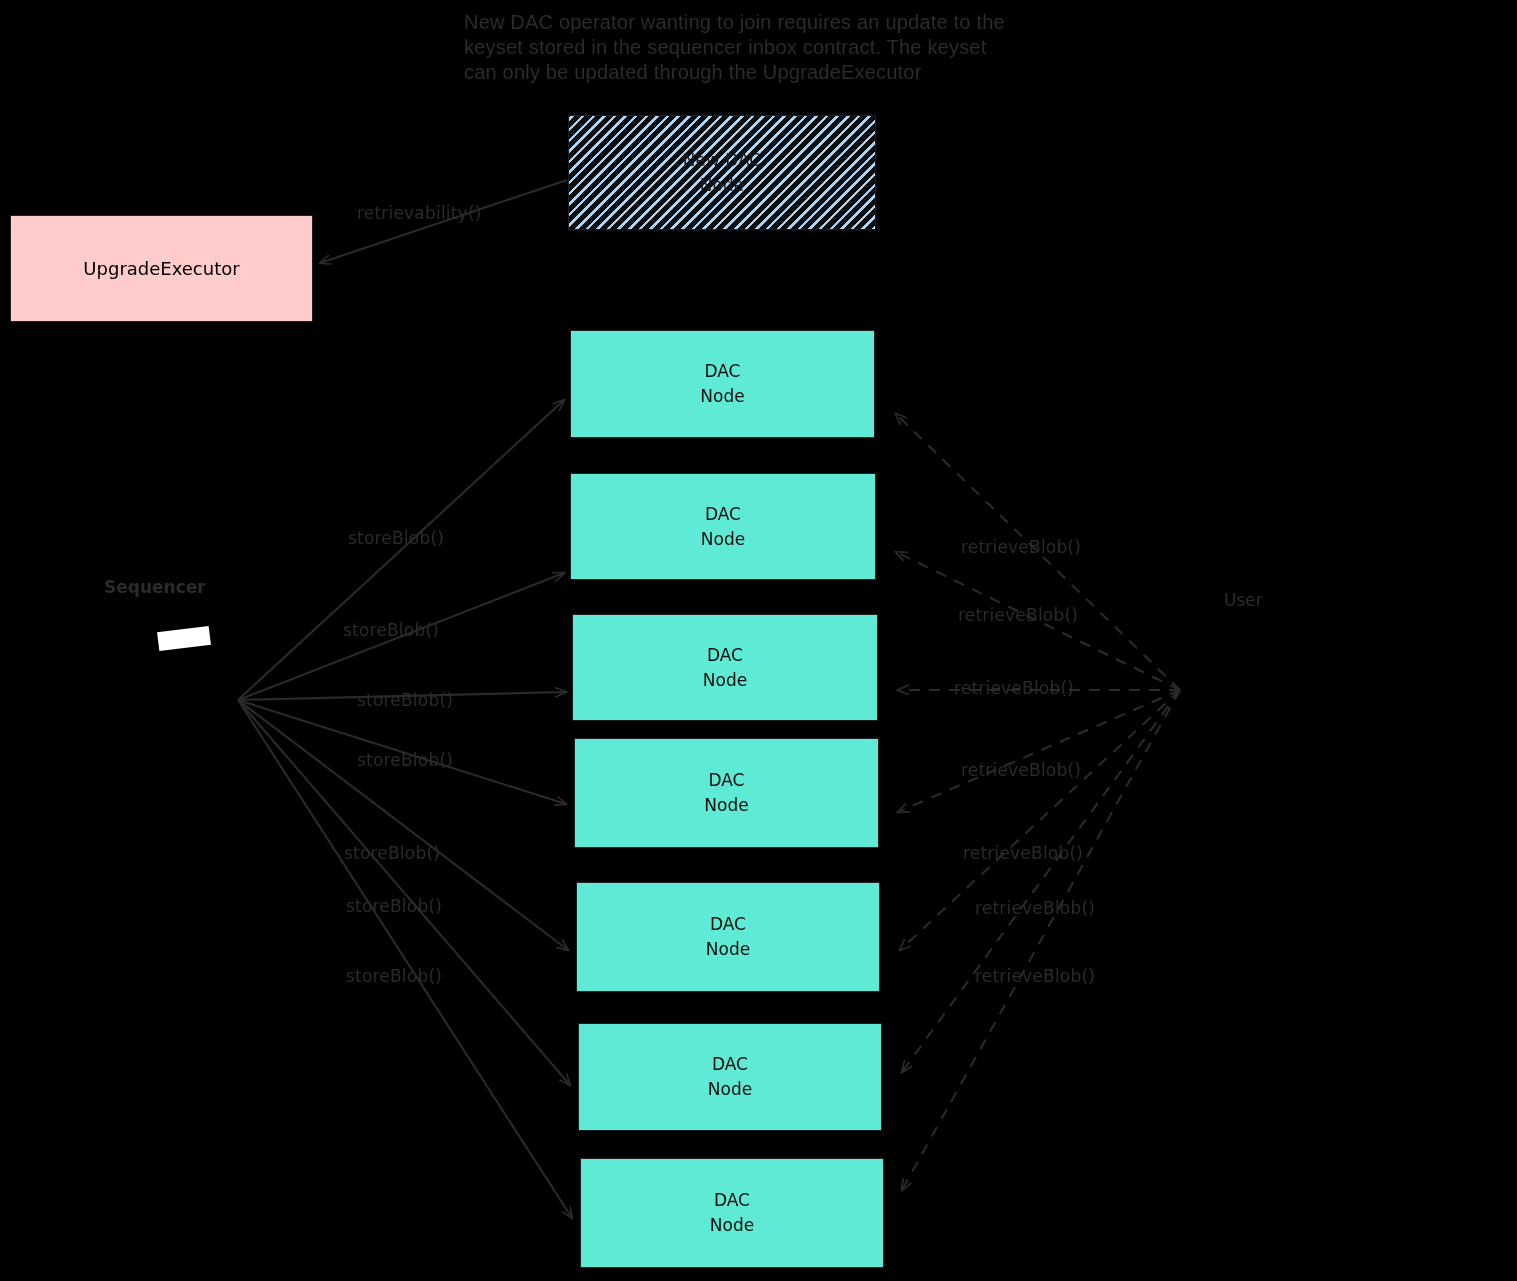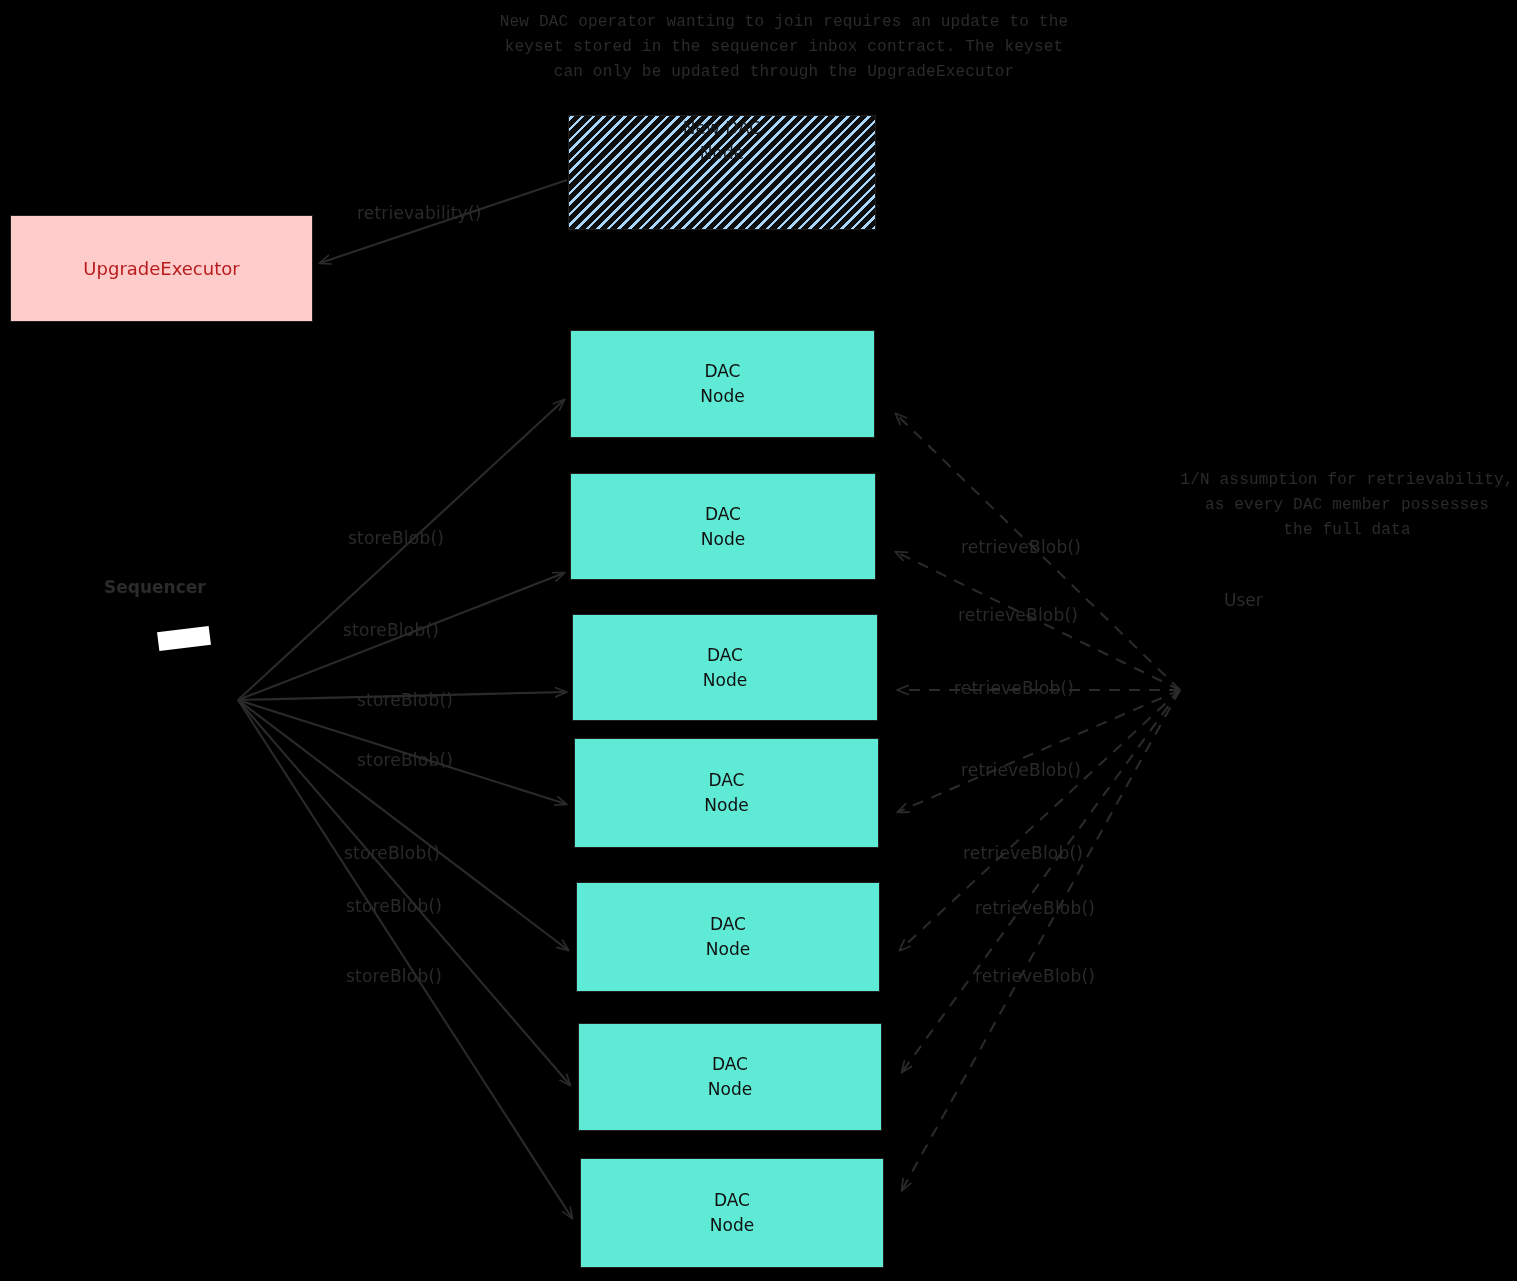--- a/index.html
+++ b/index.html
@@ -19,26 +19,25 @@
     position: absolute;
     left: 0;
     top: 0;
     width: 1517px;
     height: 1281px;
     pointer-events: none;
   }
   .note {
     position: absolute;
     color: #2b2b2b;
-    font-family: Liberation Mono, monospace;
-    font-size: 16px;
+    font-family: Liberation Sans, sans-serif;
+    font-size: 20px;
     line-height: 25px;
     white-space: pre-line;
     letter-spacing: 0.2px;
-    text-align: center;
   }
   .edge-label {
     position: absolute;
     color: #2a2a2a;
     font-size: 17px;
     font-family: "DejaVu Sans", sans-serif;
     white-space: nowrap;
     letter-spacing: 0.2px;
   }
   .node-box {
@@ -61,35 +60,36 @@
   .exec-box {
     position: absolute;
     background: #FFCCCC;
     border: 1.6px solid #1f1f1f;
     box-sizing: border-box;
     display: flex;
     align-items: center;
     justify-content: center;
   }
   .exec-label {
-    color: #b91c1c;
+    color: #000000;
     font-size: 18px;
     font-family: "DejaVu Sans", sans-serif;
   }
   .hatch-box {
     position: absolute;
     border: 1.6px solid #1f1f1f;
     box-sizing: border-box;
     background-color: #0a0a0a;
     background-image: repeating-linear-gradient(
       -45deg,
       #A9D6FB 0px, #A9D6FB 2.5px,
       #0d0d0d 2.5px, #0d0d0d 7.5px
     );
     display: flex;
+    align-items: center;
     justify-content: center;
   }
   .hatch-label {
     color: #1a1a1a;
     font-size: 17px;
     line-height: 25px;
     text-align: center;
     white-space: pre-line;
     font-family: "DejaVu Sans", sans-serif;
   }
@@ -160,23 +160,20 @@
   </div>
 
   <div class="edge-label" style="left:357px; top:203px;">retrievability()</div>
 
   <div class="actor-label" style="left:104px; top:577px;font-weight:bold;">Sequencer</div>
   <div class="seq-glyph" style="left:158px; top:629px; width:52px; height:19px;"></div>
 
 
   <div class="actor-label" style="left:1224px; top:590px;">User</div>
 
-  <div class="note" style="left:1177px; top:468px; width:340px;">1/N assumption for retrievability,
-as every DAC member possesses
-the full data</div>
 
   <div class="node-box" style="left:570px; top:330px; width:305px; height:108px;">
     <div class="node-label">DAC
 Node</div>
   </div>
   <div class="node-box" style="left:570px; top:473px; width:306px; height:107px;">
     <div class="node-label">DAC
 Node</div>
   </div>
   <div class="node-box" style="left:572px; top:614px; width:306px; height:107px;">

